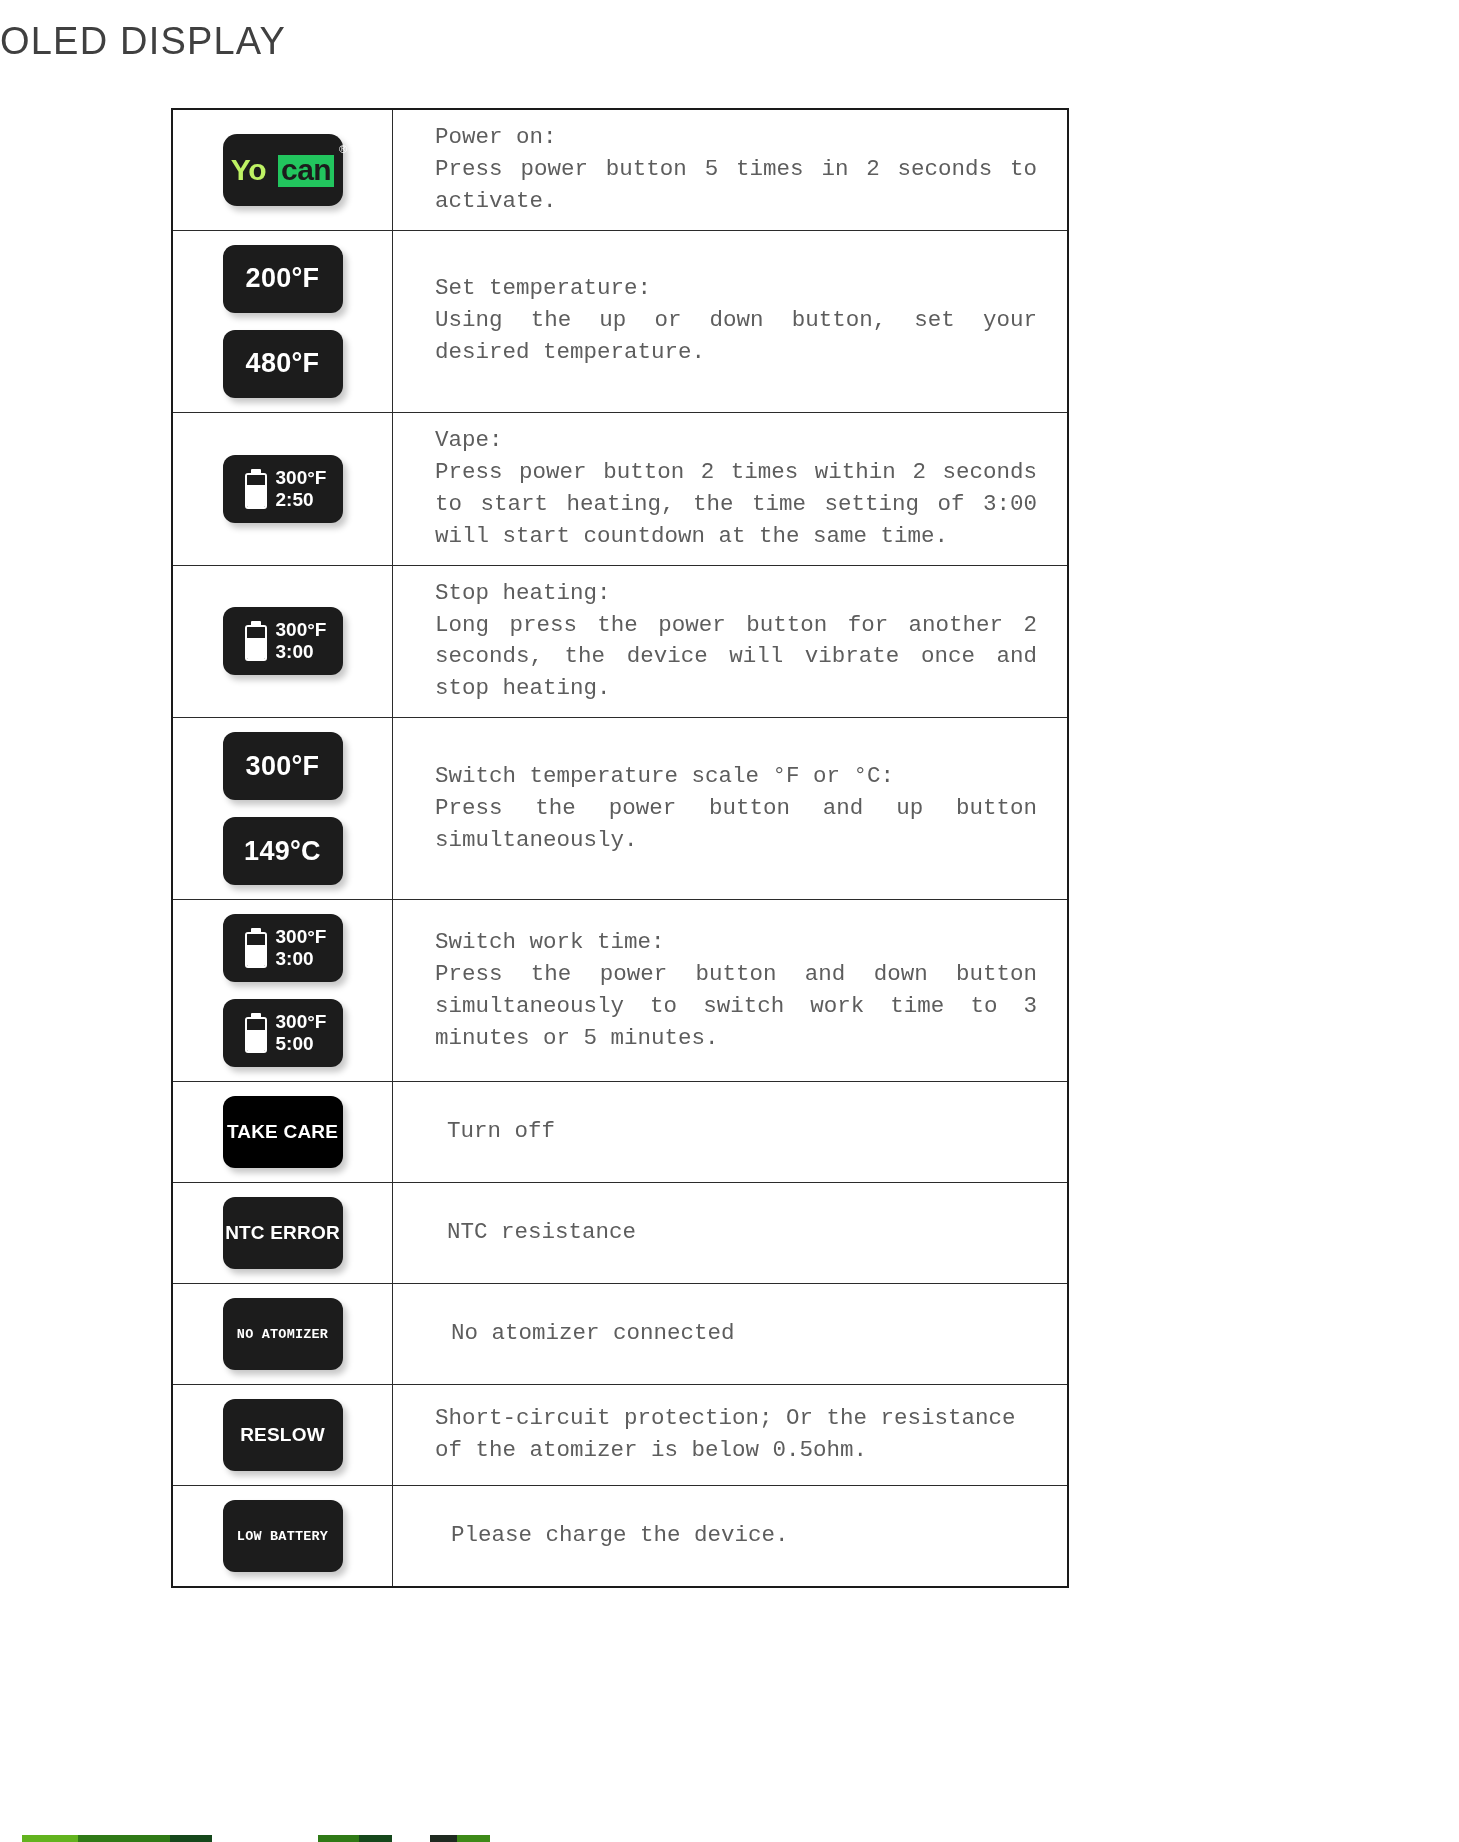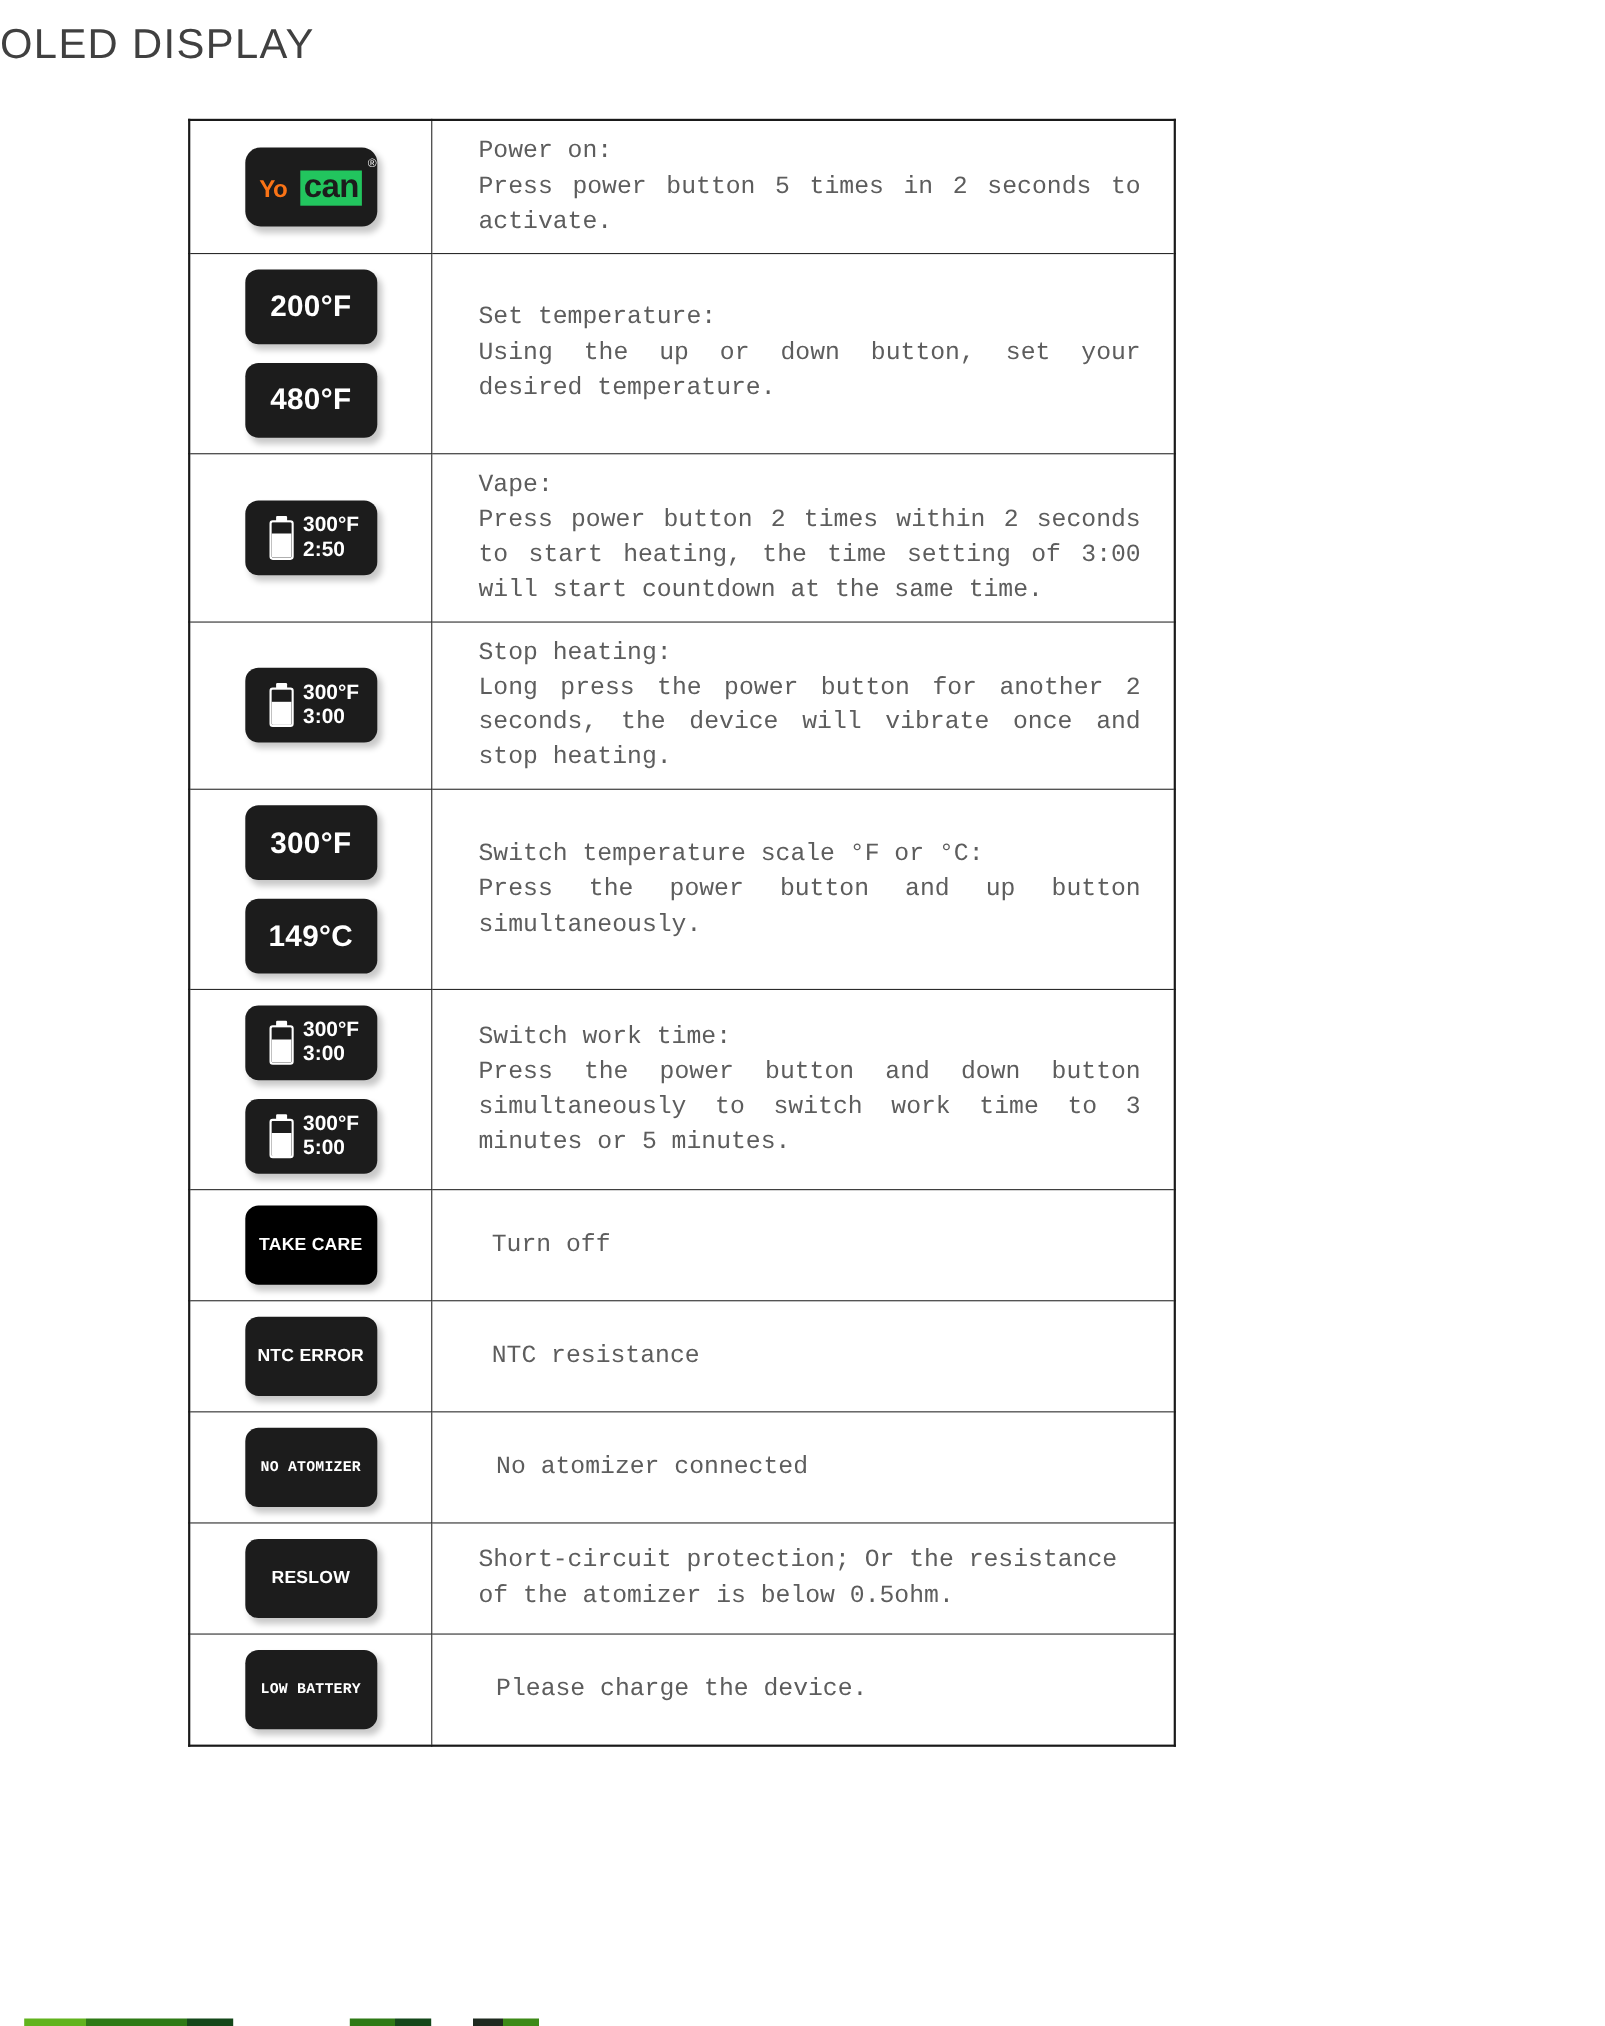--- a/index.html
+++ b/index.html
@@ -85,37 +85,37 @@
   }
   .screen.batt {
     width: 120px;
     height: 68px;
     border-radius: 12px;
     padding-left: 6px;
   }
   .screen.status {
     width: 120px;
     height: 72px;
-    font-size: 16px;
+    font-size: 19px;
     letter-spacing: 0.2px;
   }
   .screen.status.wide { font-size: 13.5px; font-family: Liberation Mono, monospace; }
   .screen.status.pure { background: #000000; }
 
   
   .yocan {
     position: relative;
     display: inline-block;
     line-height: 1;
     transform: translateY(1px);
   }
   .yocan .yo {
-    font-size: 22px;
+    font-size: 30px;
     font-weight: bold;
-    color: #f97316;
+    color: #bef264;
     font-family: "Liberation Sans", sans-serif;
     letter-spacing: -0.5px;
   }
   .yocan .can {
     display: inline-block;
     background: #22c55e;
     color: #1c1c1c;
     font-size: 30px;
     font-weight: bold;
     font-family: "Liberation Sans", sans-serif;

